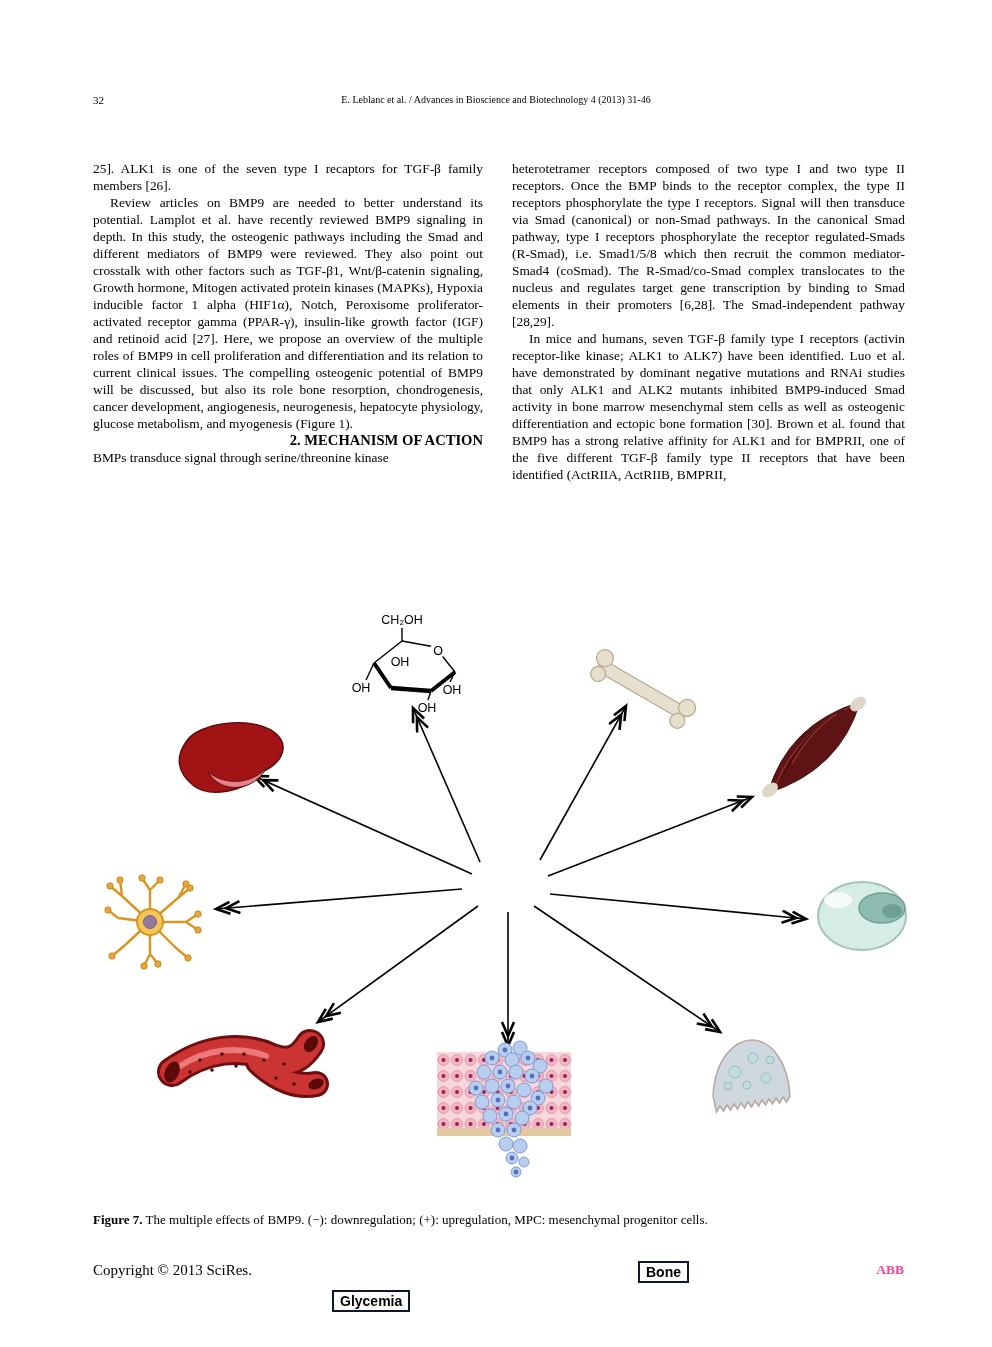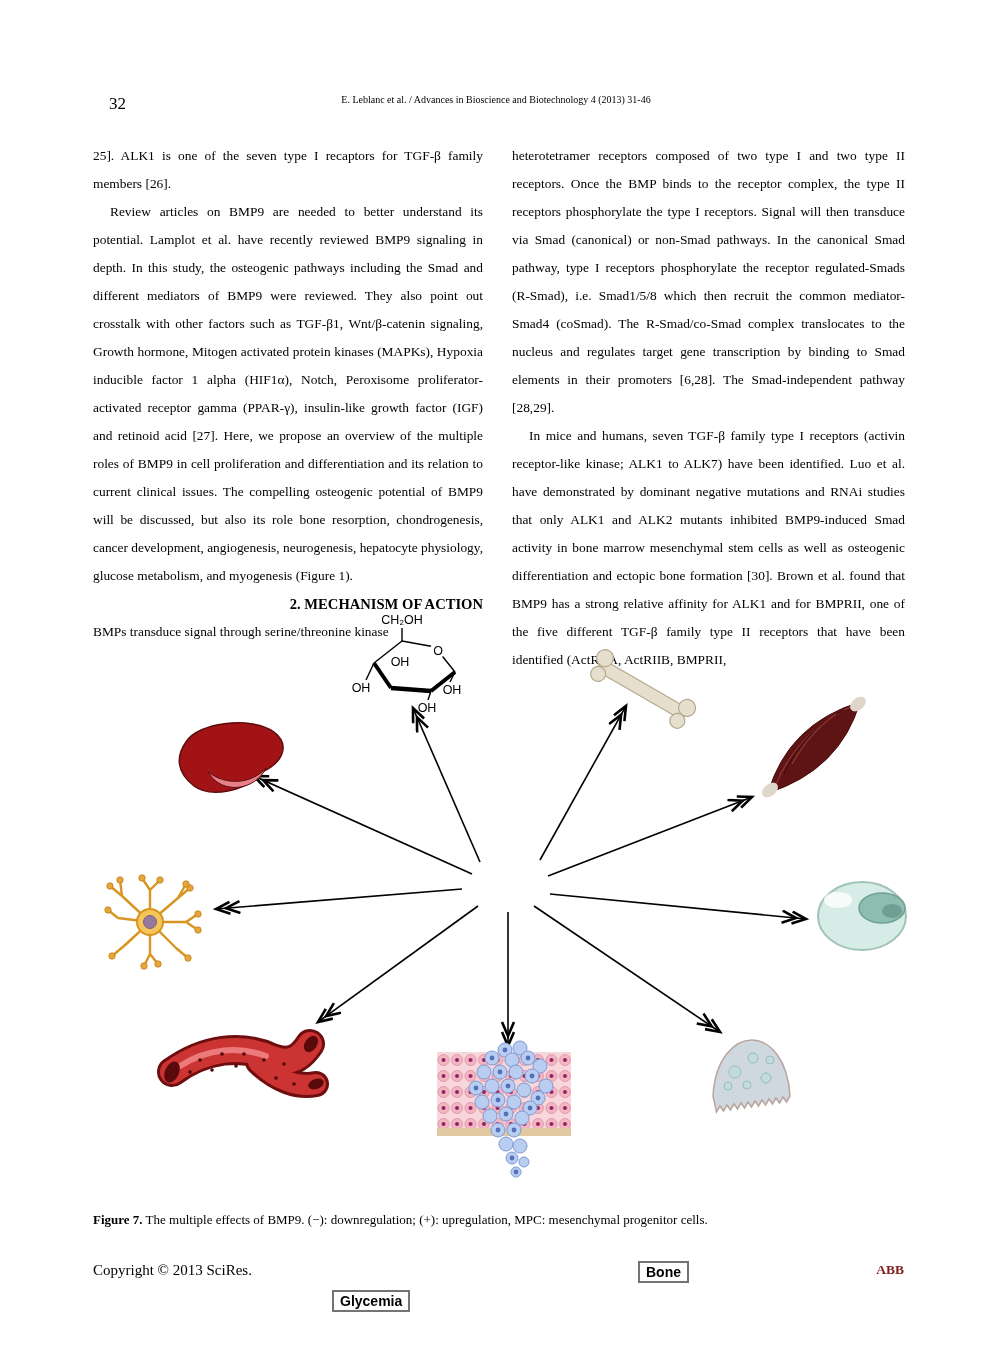--- a/index.html
+++ b/index.html
@@ -1,38 +1,38 @@
 <!DOCTYPE html>
 <html><head>
 <meta charset="utf-8">
 <style>
   html,body{margin:0;padding:0;background:#888;}
   .page{position:relative;width:992px;height:1347px;background:#fff;color:#000;
         font-family:"Liberation Serif", serif;overflow:hidden;}
   
-  .pagenum{position:absolute;left:109px;top:94px;font-size:17px;}
+  .pagenum{position:absolute;left:93px;top:94px;font-size:11px;}
   .runhead{position:absolute;left:0;top:94px;width:992px;text-align:center;font-size:10px;}
   
-  .col{position:absolute;top:142px;font-size:13.4px;line-height:28px;text-align:justify;}
+  .col{position:absolute;top:160px;font-size:13.4px;line-height:17px;text-align:justify;}
   .col-left{left:93px;width:390px;}
   .col-right{left:512px;width:393px;}
   .col p{margin:0;}
   .col p.indent{text-indent:17px;font-family:Liberation Serif, serif;}
   .sec-heading{font-weight:bold;font-size:14.6px;margin:14px 0 12px 0;text-align:right;}
   
   .figure{position:absolute;left:0;top:600px;width:992px;height:612px;}
   .fig-svg{position:absolute;left:0;top:0;}
-  .nlabel{position:absolute;background:#fff;border:2px solid #737373;padding:1px 6px;
+  .nlabel{position:absolute;background:#fff;border:2px solid #0f172a;padding:1px 6px;
         font-family:"Liberation Sans",sans-serif;font-weight:bold;font-size:14px;white-space:nowrap;}
   .gluc-text{font-family:"Liberation Sans",sans-serif;font-size:12.5px;}
   
   .caption{position:absolute;left:93px;top:1212px;width:812px;font-size:13px;}
   .caption b{font-weight:bold;}
   .footer-copy{position:absolute;left:93px;top:1262px;font-size:15px;text-align:center;}
-  .footer-abb{position:absolute;right:88px;top:1262px;font-size:13.5px;font-weight:bold;color:#7f1d1d;}
+  .footer-abb{position:absolute;right:88px;top:1262px;font-size:13.5px;font-weight:bold;color:#ec4899;}
 </style>
 </head>
 <body>
 
 <div class="page">
 
   <div class="pagenum">32</div>
   <div class="runhead">E. Leblanc et al. / Advances in Bioscience and Biotechnology 4 (2013) 31-46</div>
 
   <div class="col col-left">

